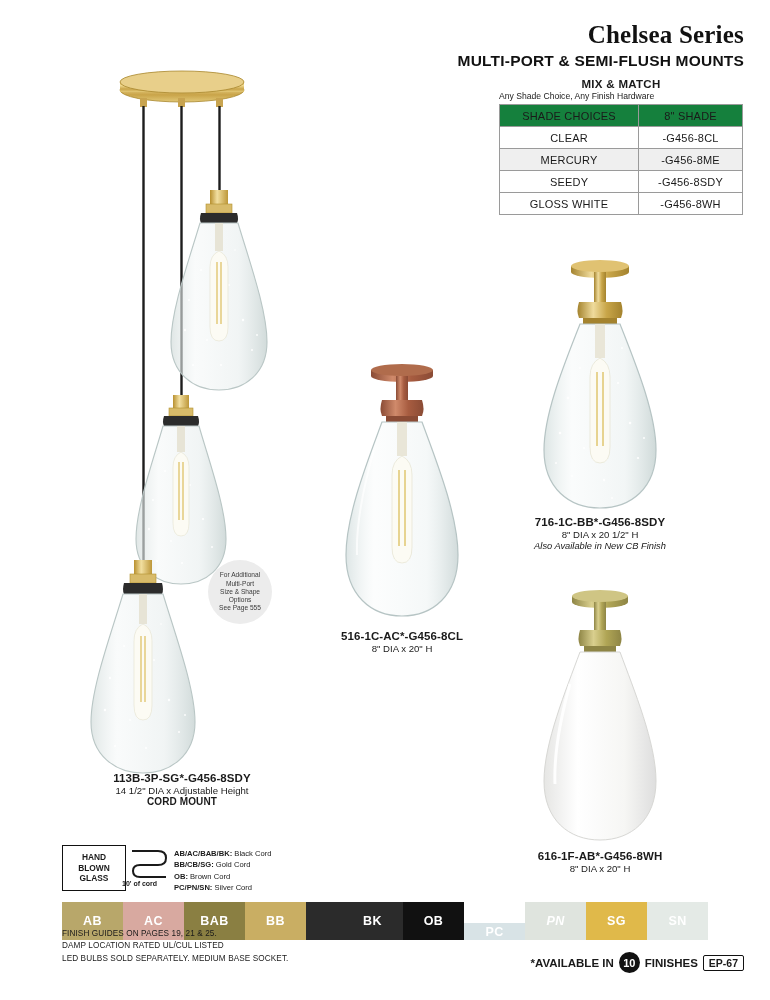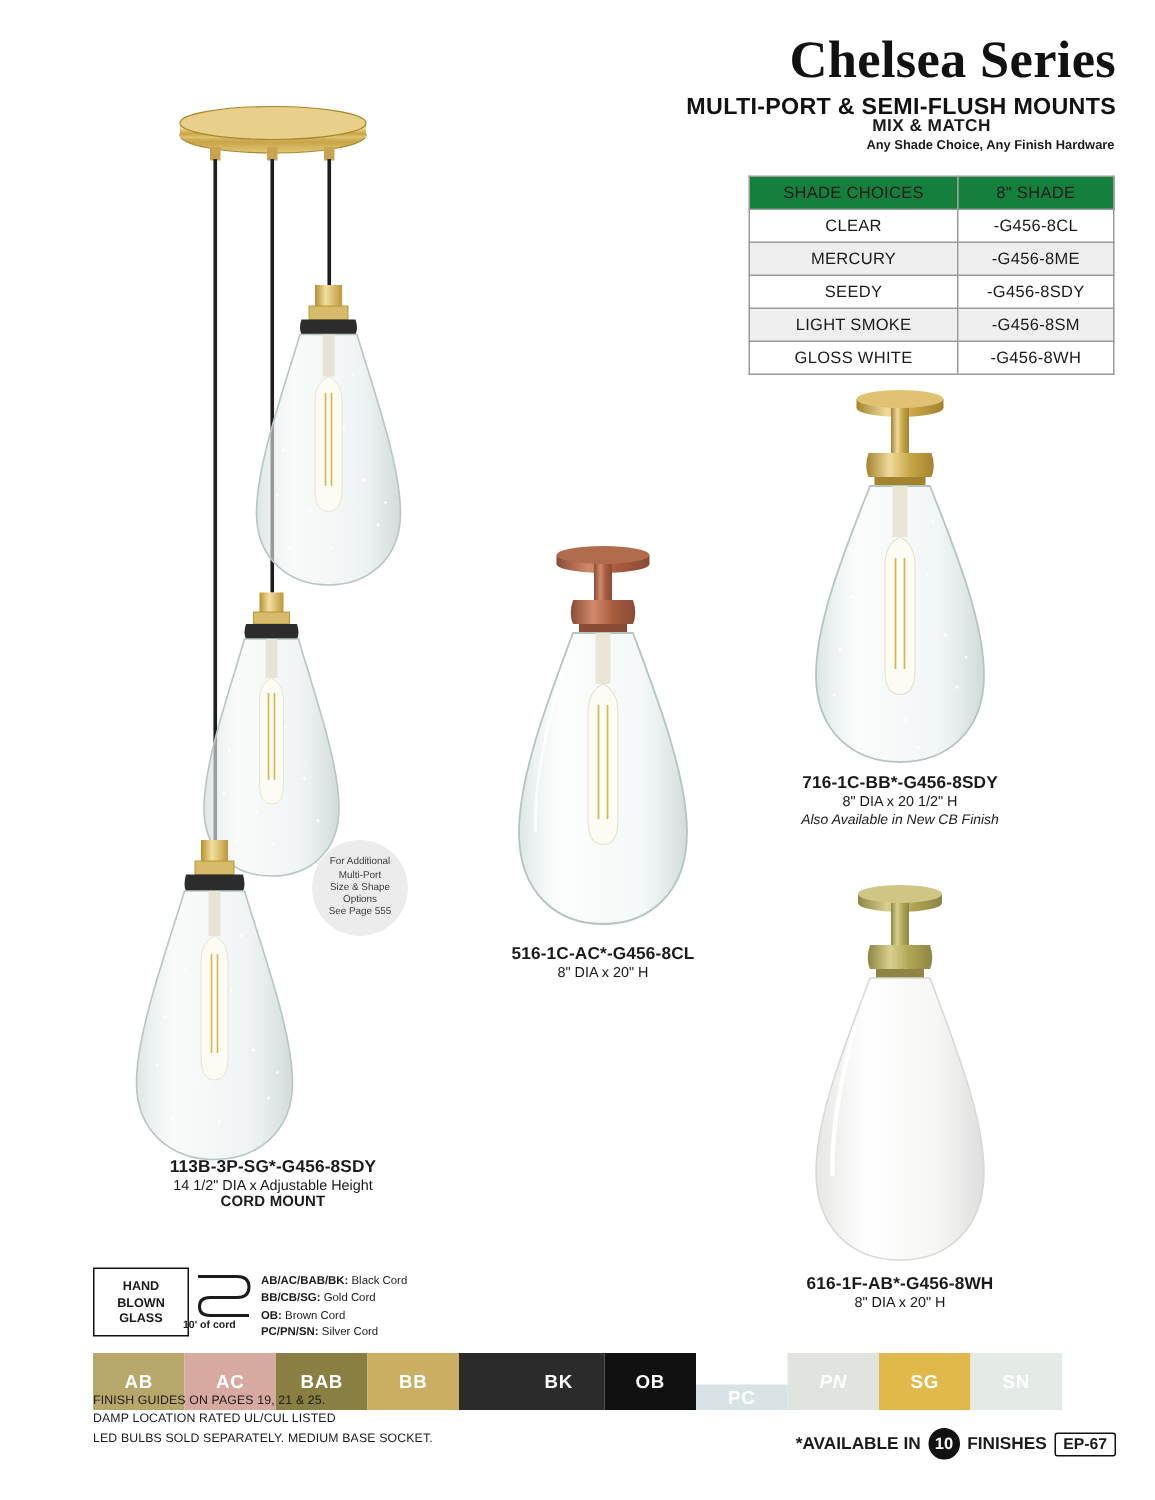--- a/index.html
+++ b/index.html
@@ -10,31 +10,31 @@
     color:#1a1a1a;
     position:relative;
     overflow:hidden;
   }
   .page{position:relative;width:770px;height:1000px;}
 
   
   .header{position:absolute;right:26px;top:22px;text-align:right;width:470px;}
   .series-title{
     font-family:"Liberation Serif", serif;
-    font-weight:bold;font-size:35px;letter-spacing:.2px;color:#111;
+    font-weight:bold;font-size:25px;letter-spacing:.2px;color:#111;
     line-height:1.05;
   }
   .series-sub{
     font-weight:bold;font-size:15.5px;letter-spacing:.2px;color:#111;margin-top:4px;
   }
 
   
   .mm-wrap{position:absolute;left:499px;top:78px;width:244px;}
   .mm-title{text-align:center;font-weight:bold;font-size:11.5px;letter-spacing:.3px;}
-  .mm-sub{text-align:right;font-size:8.6px;margin-top:1px;margin-bottom:16px;font-weight:bold;}
+  .mm-sub{text-align:left;font-size:8.6px;margin-top:1px;margin-bottom:3px;}
   table.mm{border-collapse:collapse;width:244px;font-size:11px;}
   table.mm td{
     border:1px solid #9a9a9a;
     height:19px;text-align:center;vertical-align:middle;
     letter-spacing:.2px;
   }
   table.mm tr.head td{background:#15803d;font-weight:normal;}
   table.mm tr.alt td{background:#efefef;}
   table.mm td.c1{width:140px;}
   table.mm td.c2{width:104px;}
@@ -103,24 +103,20 @@
         <td class="c1">CLEAR</td>
         <td class="c2">-G456-8CL</td>
       </tr>
       <tr class="alt">
         <td class="c1">MERCURY</td>
         <td class="c2">-G456-8ME</td>
       </tr>
       <tr>
         <td class="c1">SEEDY</td>
         <td class="c2">-G456-8SDY</td>
-      </tr>
-      <tr class="alt">
-        <td class="c1">LIGHT SMOKE</td>
-        <td class="c2">-G456-8SM</td>
       </tr>
       <tr>
         <td class="c1">GLOSS WHITE</td>
         <td class="c2">-G456-8WH</td>
       </tr>
     </tbody>
       </table>
   </div>
 
   <div class="fig" style="left:52px;top:60px;width:260px;">

